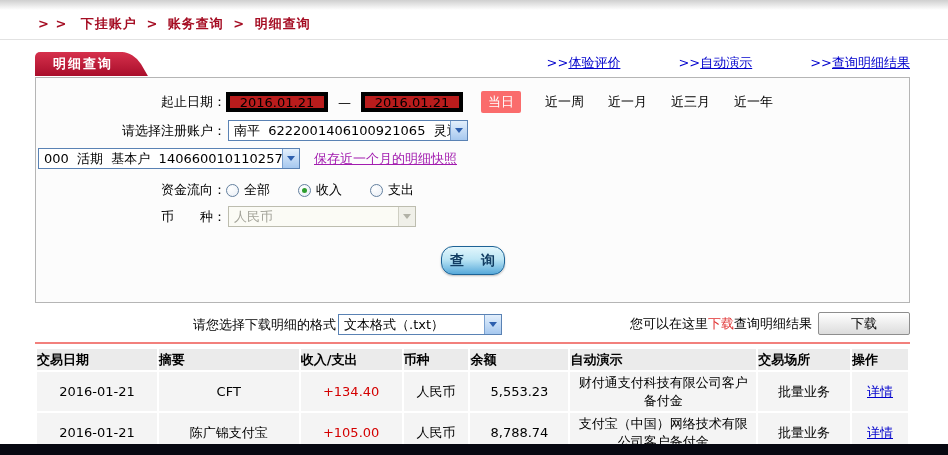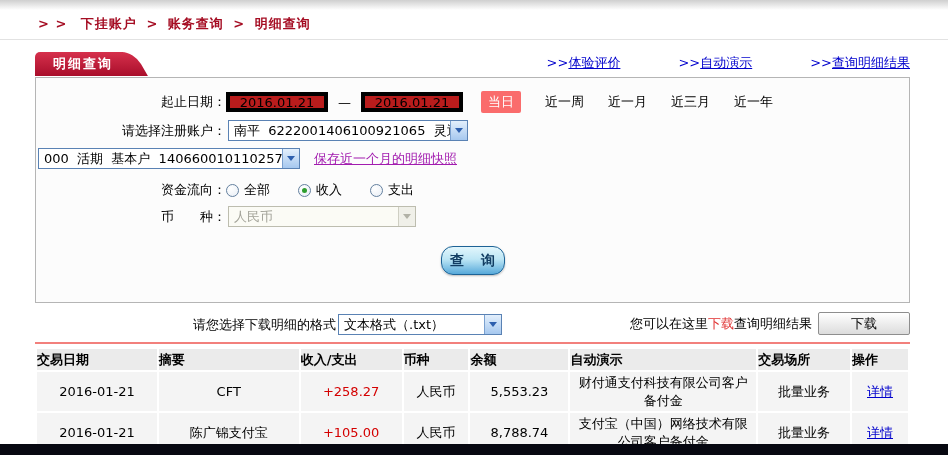--- a/index.html
+++ b/index.html
@@ -232,21 +232,21 @@
         <th>收入/支出</th>
         <th>币种</th>
         <th>余额</th>
         <th>自动演示</th>
         <th>交易场所</th>
         <th>操作</th>
       </tr>
       <tr>
         <td>2016-01-21</td>
         <td>CFT</td>
-        <td class="amount">+258.27</td>
+        <td class="amount">+134.40</td>
         <td>人民币</td>
         <td>5,553.23</td>
         <td>财付通支付科技有限公司客户备付金</td>
         <td>批量业务</td>
         <td><span class="detail-link">详情</span></td>
       </tr>
       <tr>
         <td>2016-01-21</td>
         <td>陈广锦支付宝</td>
         <td class="amount">+105.00</td>

